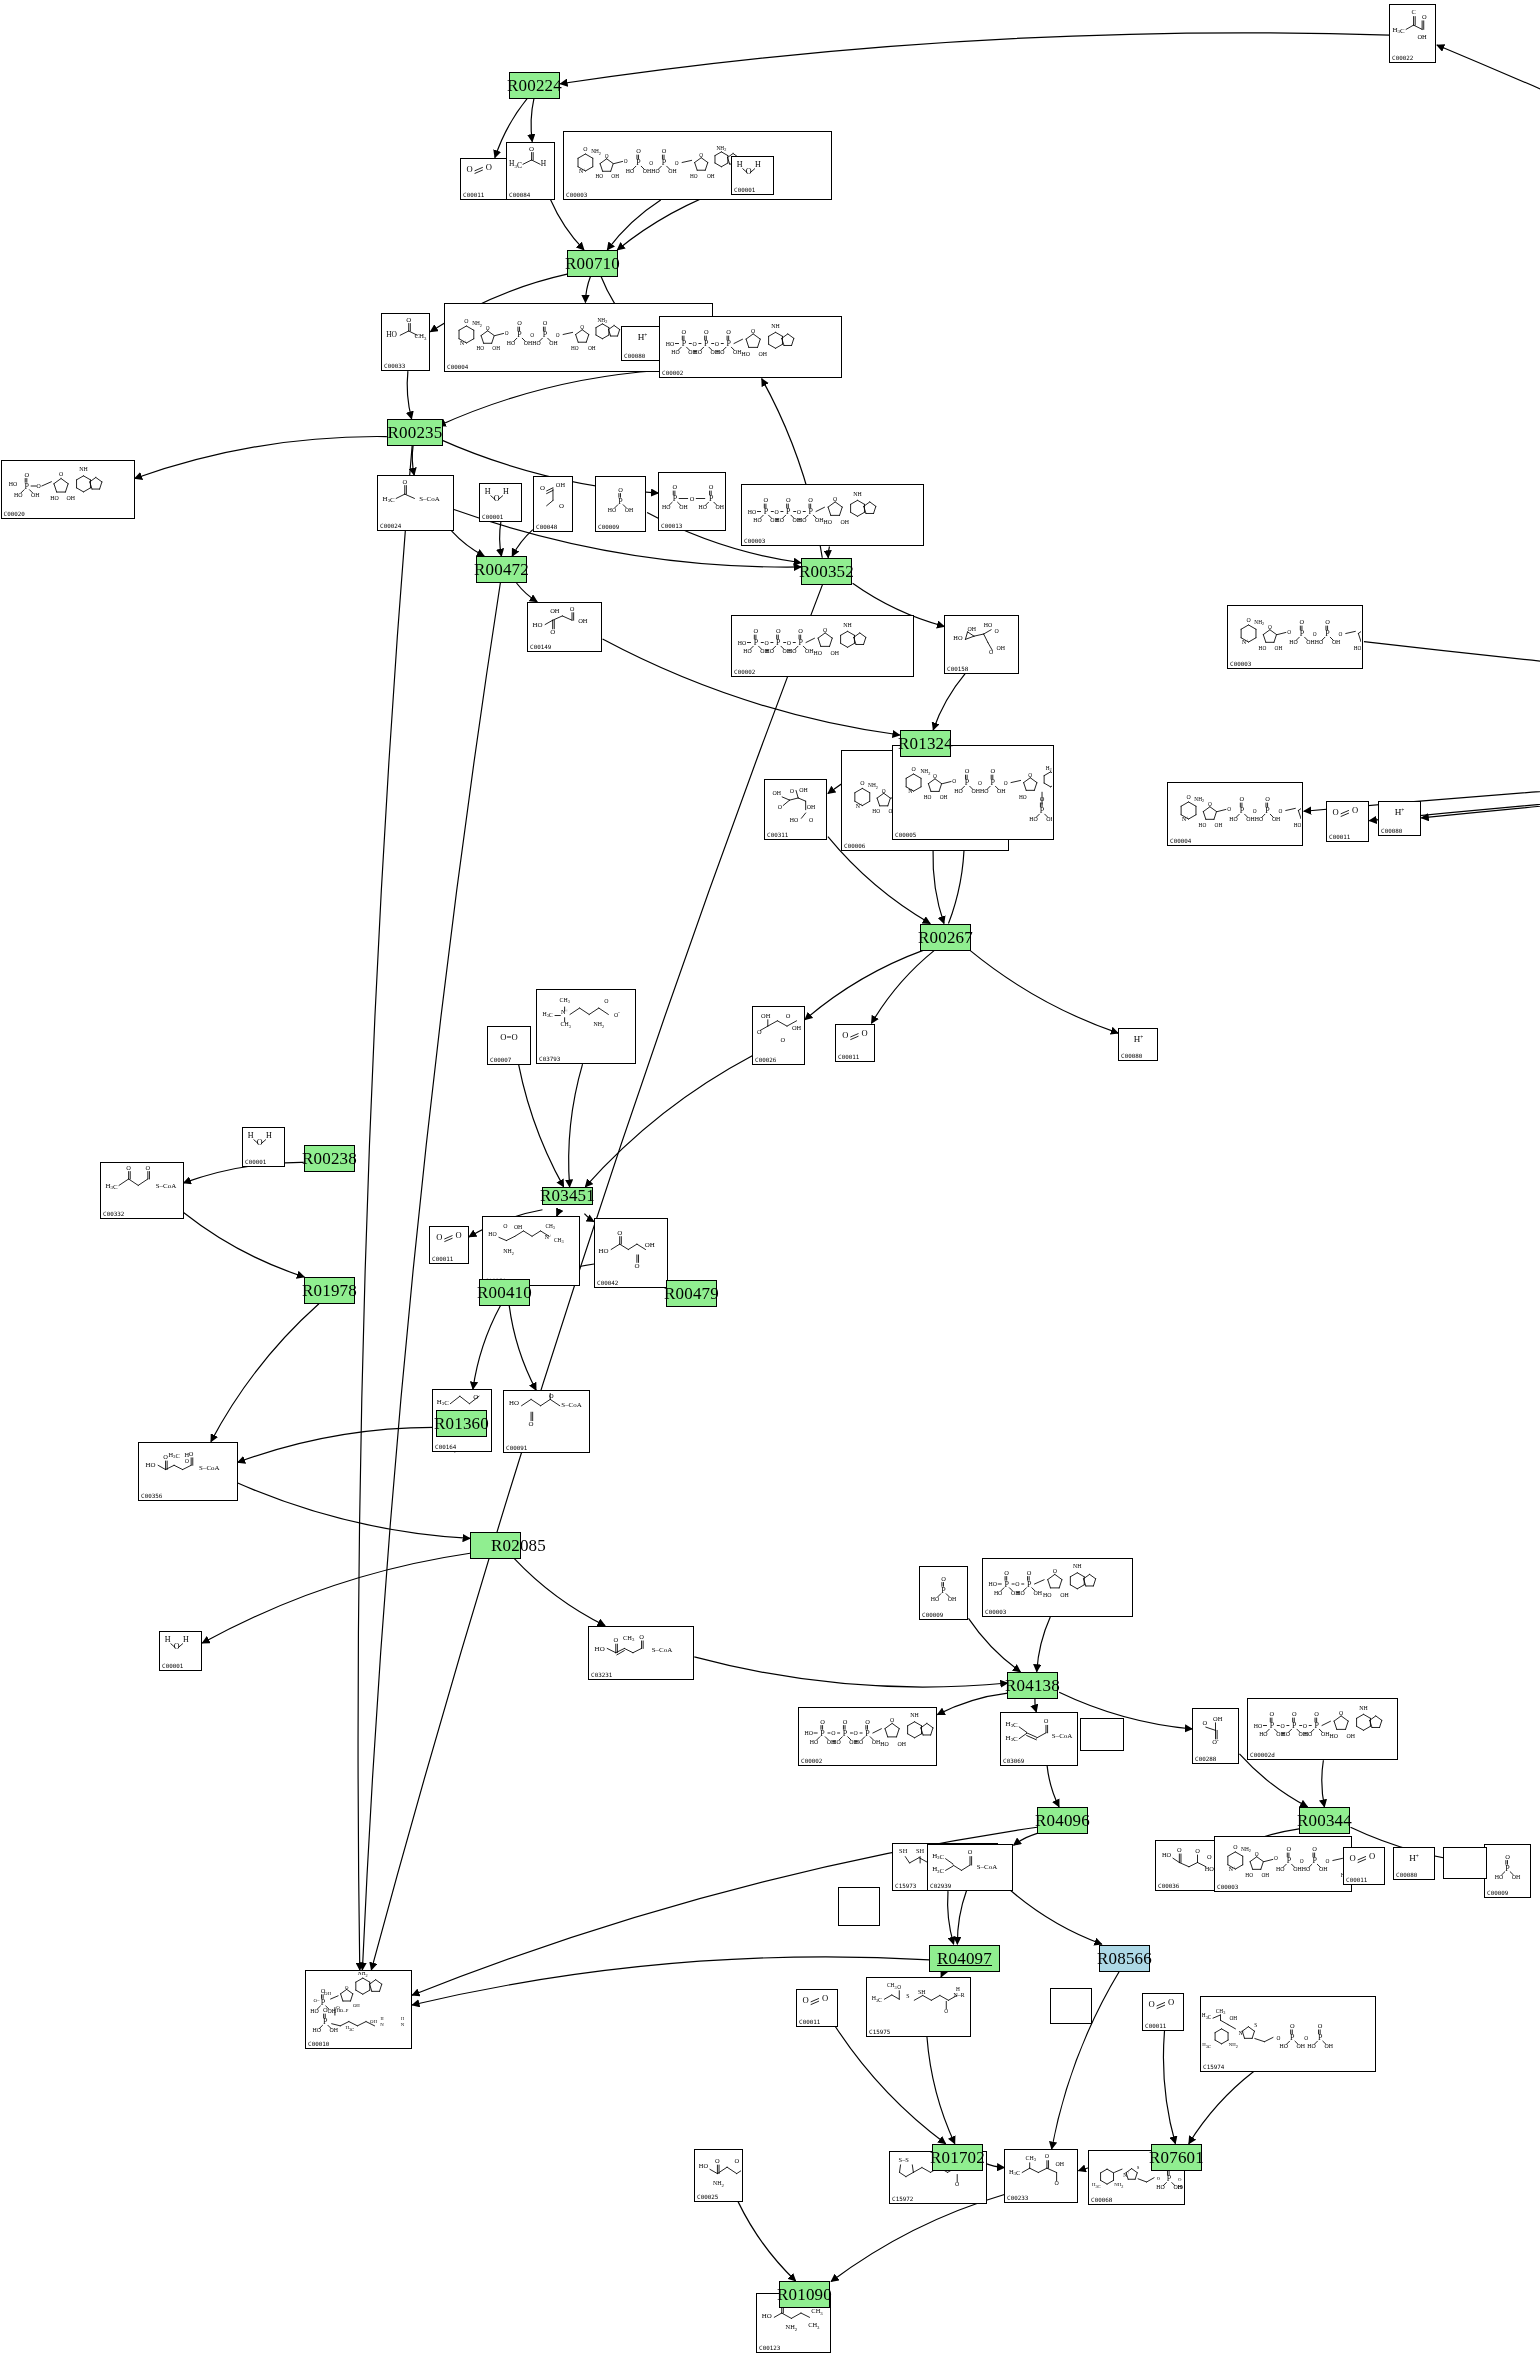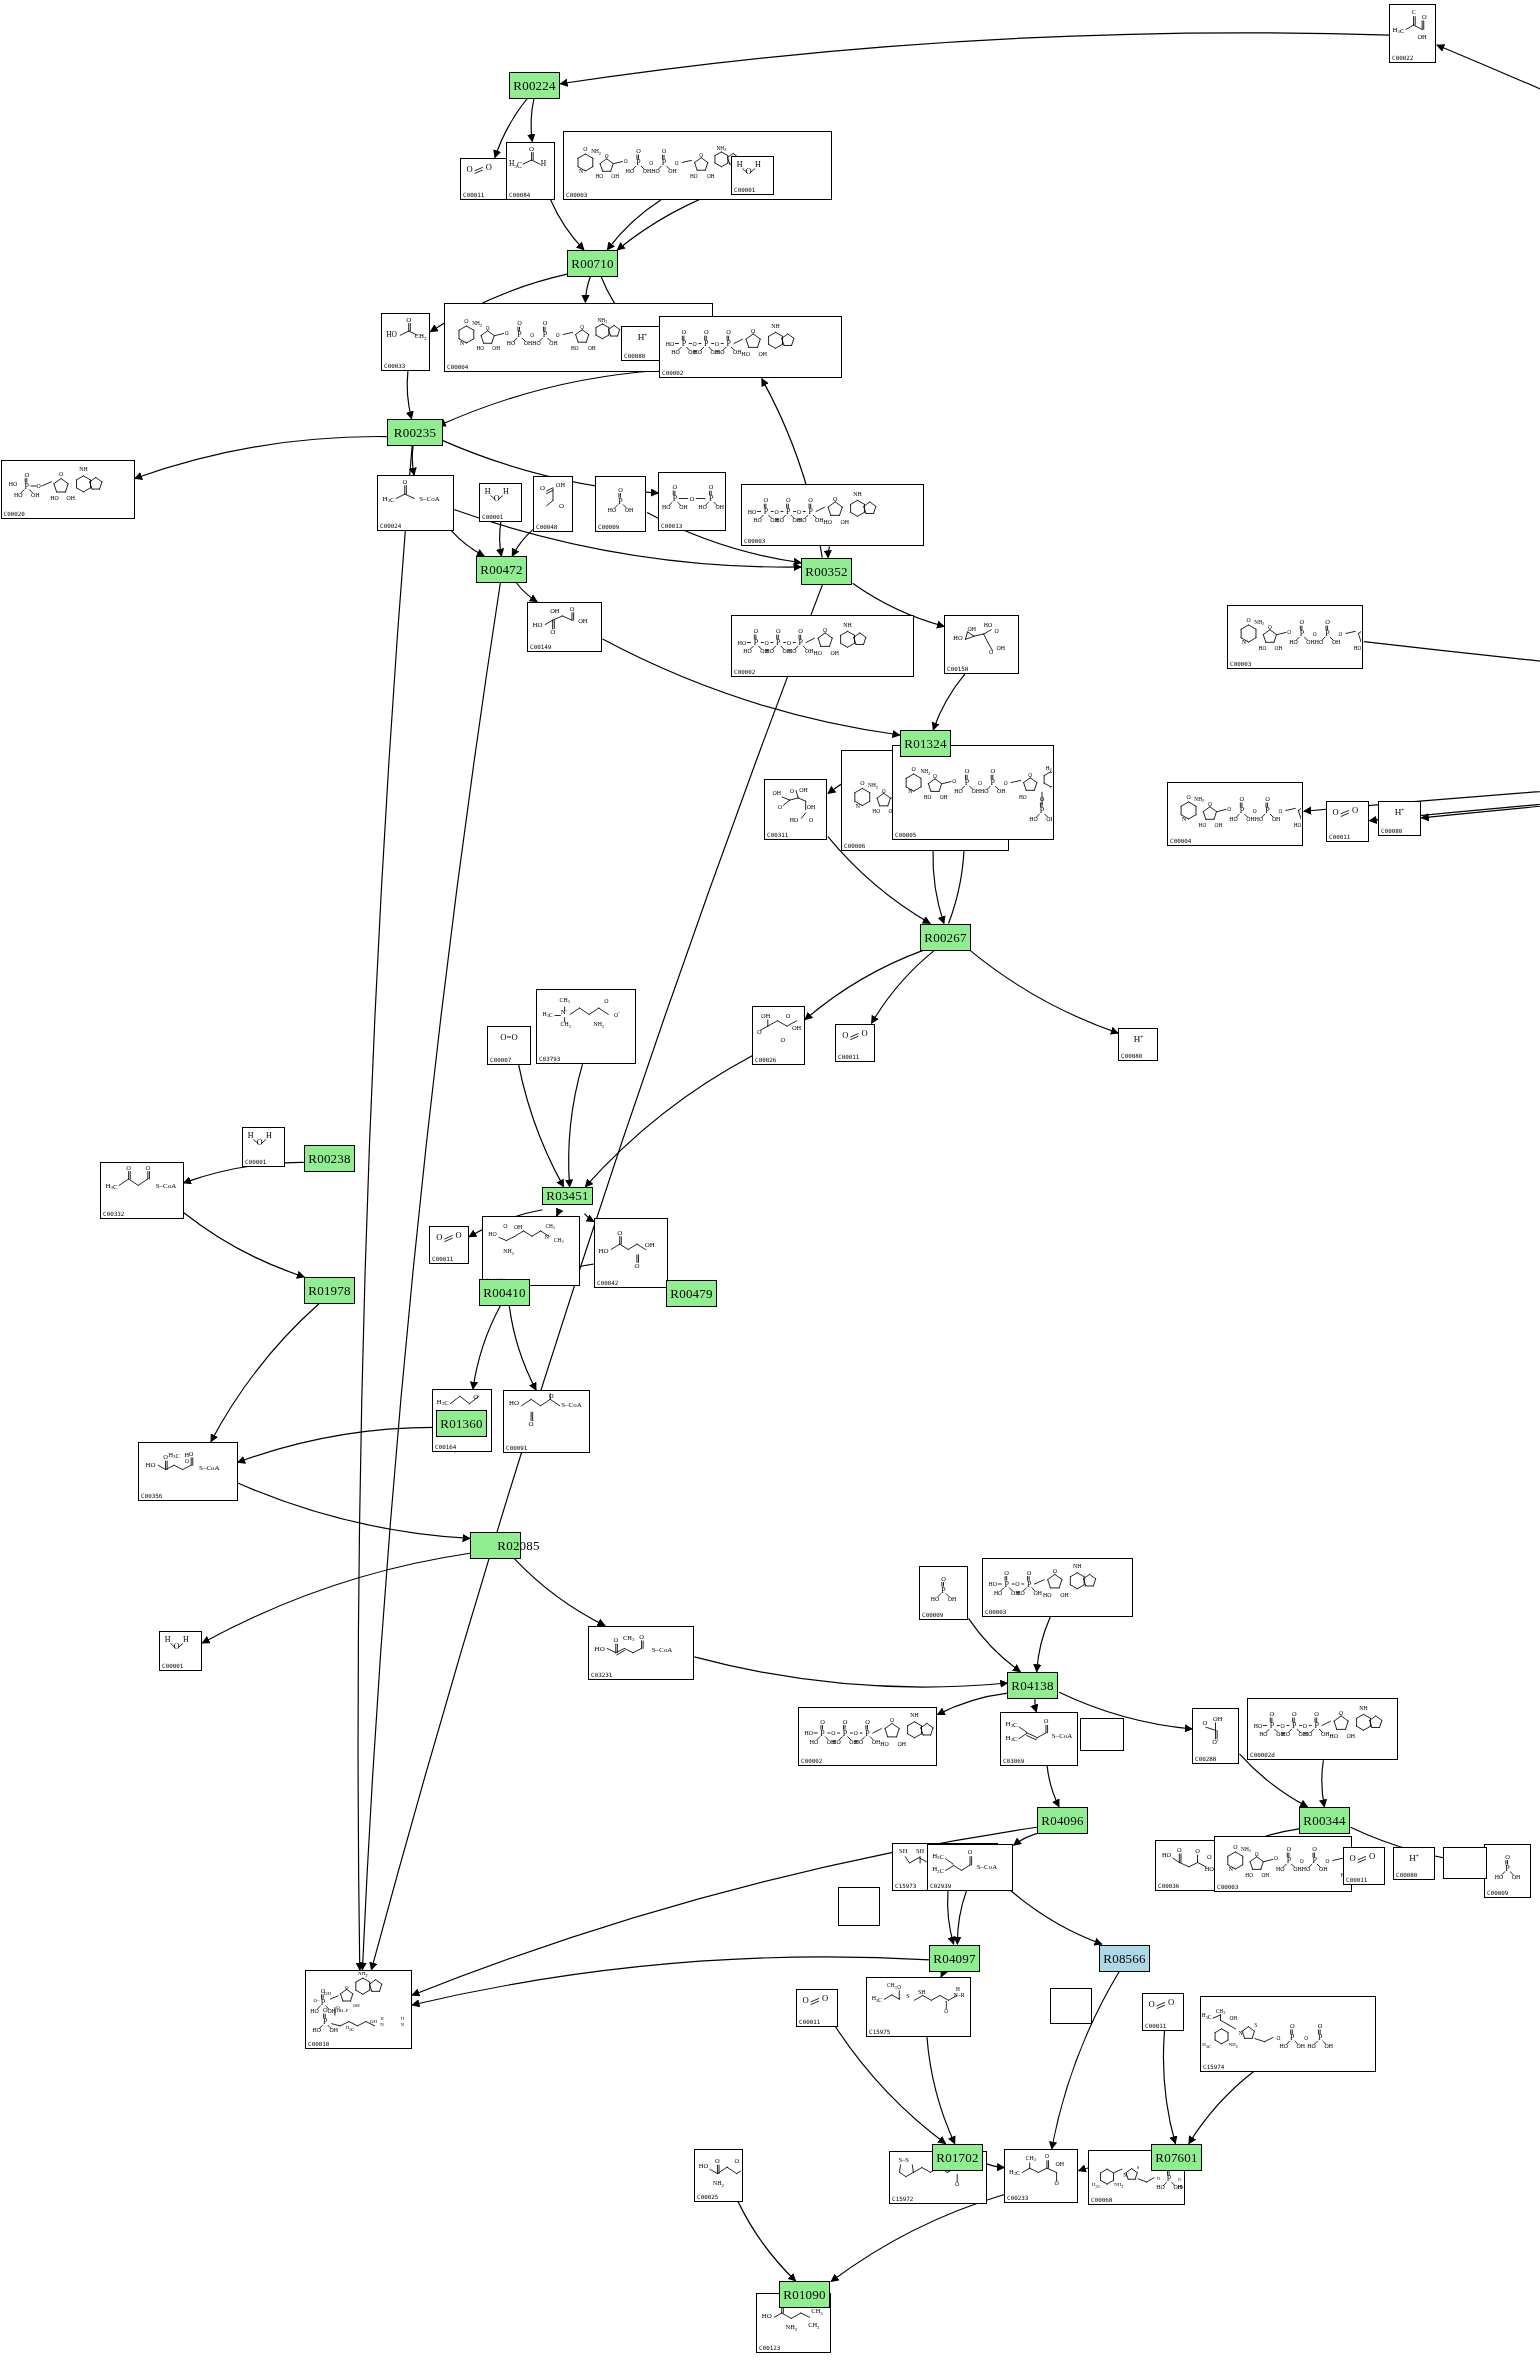--- a/index.html
+++ b/index.html
@@ -20,21 +20,21 @@
   }
   .rxn{
     position:absolute;
     box-sizing:border-box;
     border:0.5px solid #000000;
     background:#90ee90;
     display:flex;
     align-items:center;
     justify-content:center;
     font-family:"Liberation Serif", serif;
-    font-size:13px;
+    font-size:17px;
     color:#000000;
     letter-spacing:0.2px;
     white-space:nowrap;
     z-index:5;
   }
   .rxn.sel{ background:#add8e6; }
   .cpd{
     position:absolute;
     box-sizing:border-box;
     border:0.5px solid #000000;
@@ -1949,21 +1949,21 @@
       </div>
       <div class="rxn" style="left: 1007px; top: 1672px; width: 51px; height: 27px;">
         <span>R04138</span>
       </div>
       <div class="rxn" style="left: 1037px; top: 1807px; width: 51px; height: 27px;">
         <span>R04096</span>
       </div>
       <div class="rxn" style="left: 1299px; top: 1807px; width: 51px; height: 27px;">
         <span>R00344</span>
       </div>
-      <div class="rxn" style="left: 929px; top: 1945px; width: 51px; height: 27px;">
+      <div class="rxn" style="left: 929px; top: 1945px; width: 71px; height: 27px; text-decoration: underline;">
         <span>R04097</span>
       </div>
       <div class="rxn sel" style="left: 1099px; top: 1945px; width: 51px; height: 27px;">
         <span>R08566</span>
       </div>
       <div class="rxn" style="left: 932px; top: 2144px; width: 51px; height: 27px;">
         <span>R01702</span>
       </div>
       <div class="rxn" style="left: 1151px; top: 2144px; width: 51px; height: 27px;">
         <span>R07601</span>

